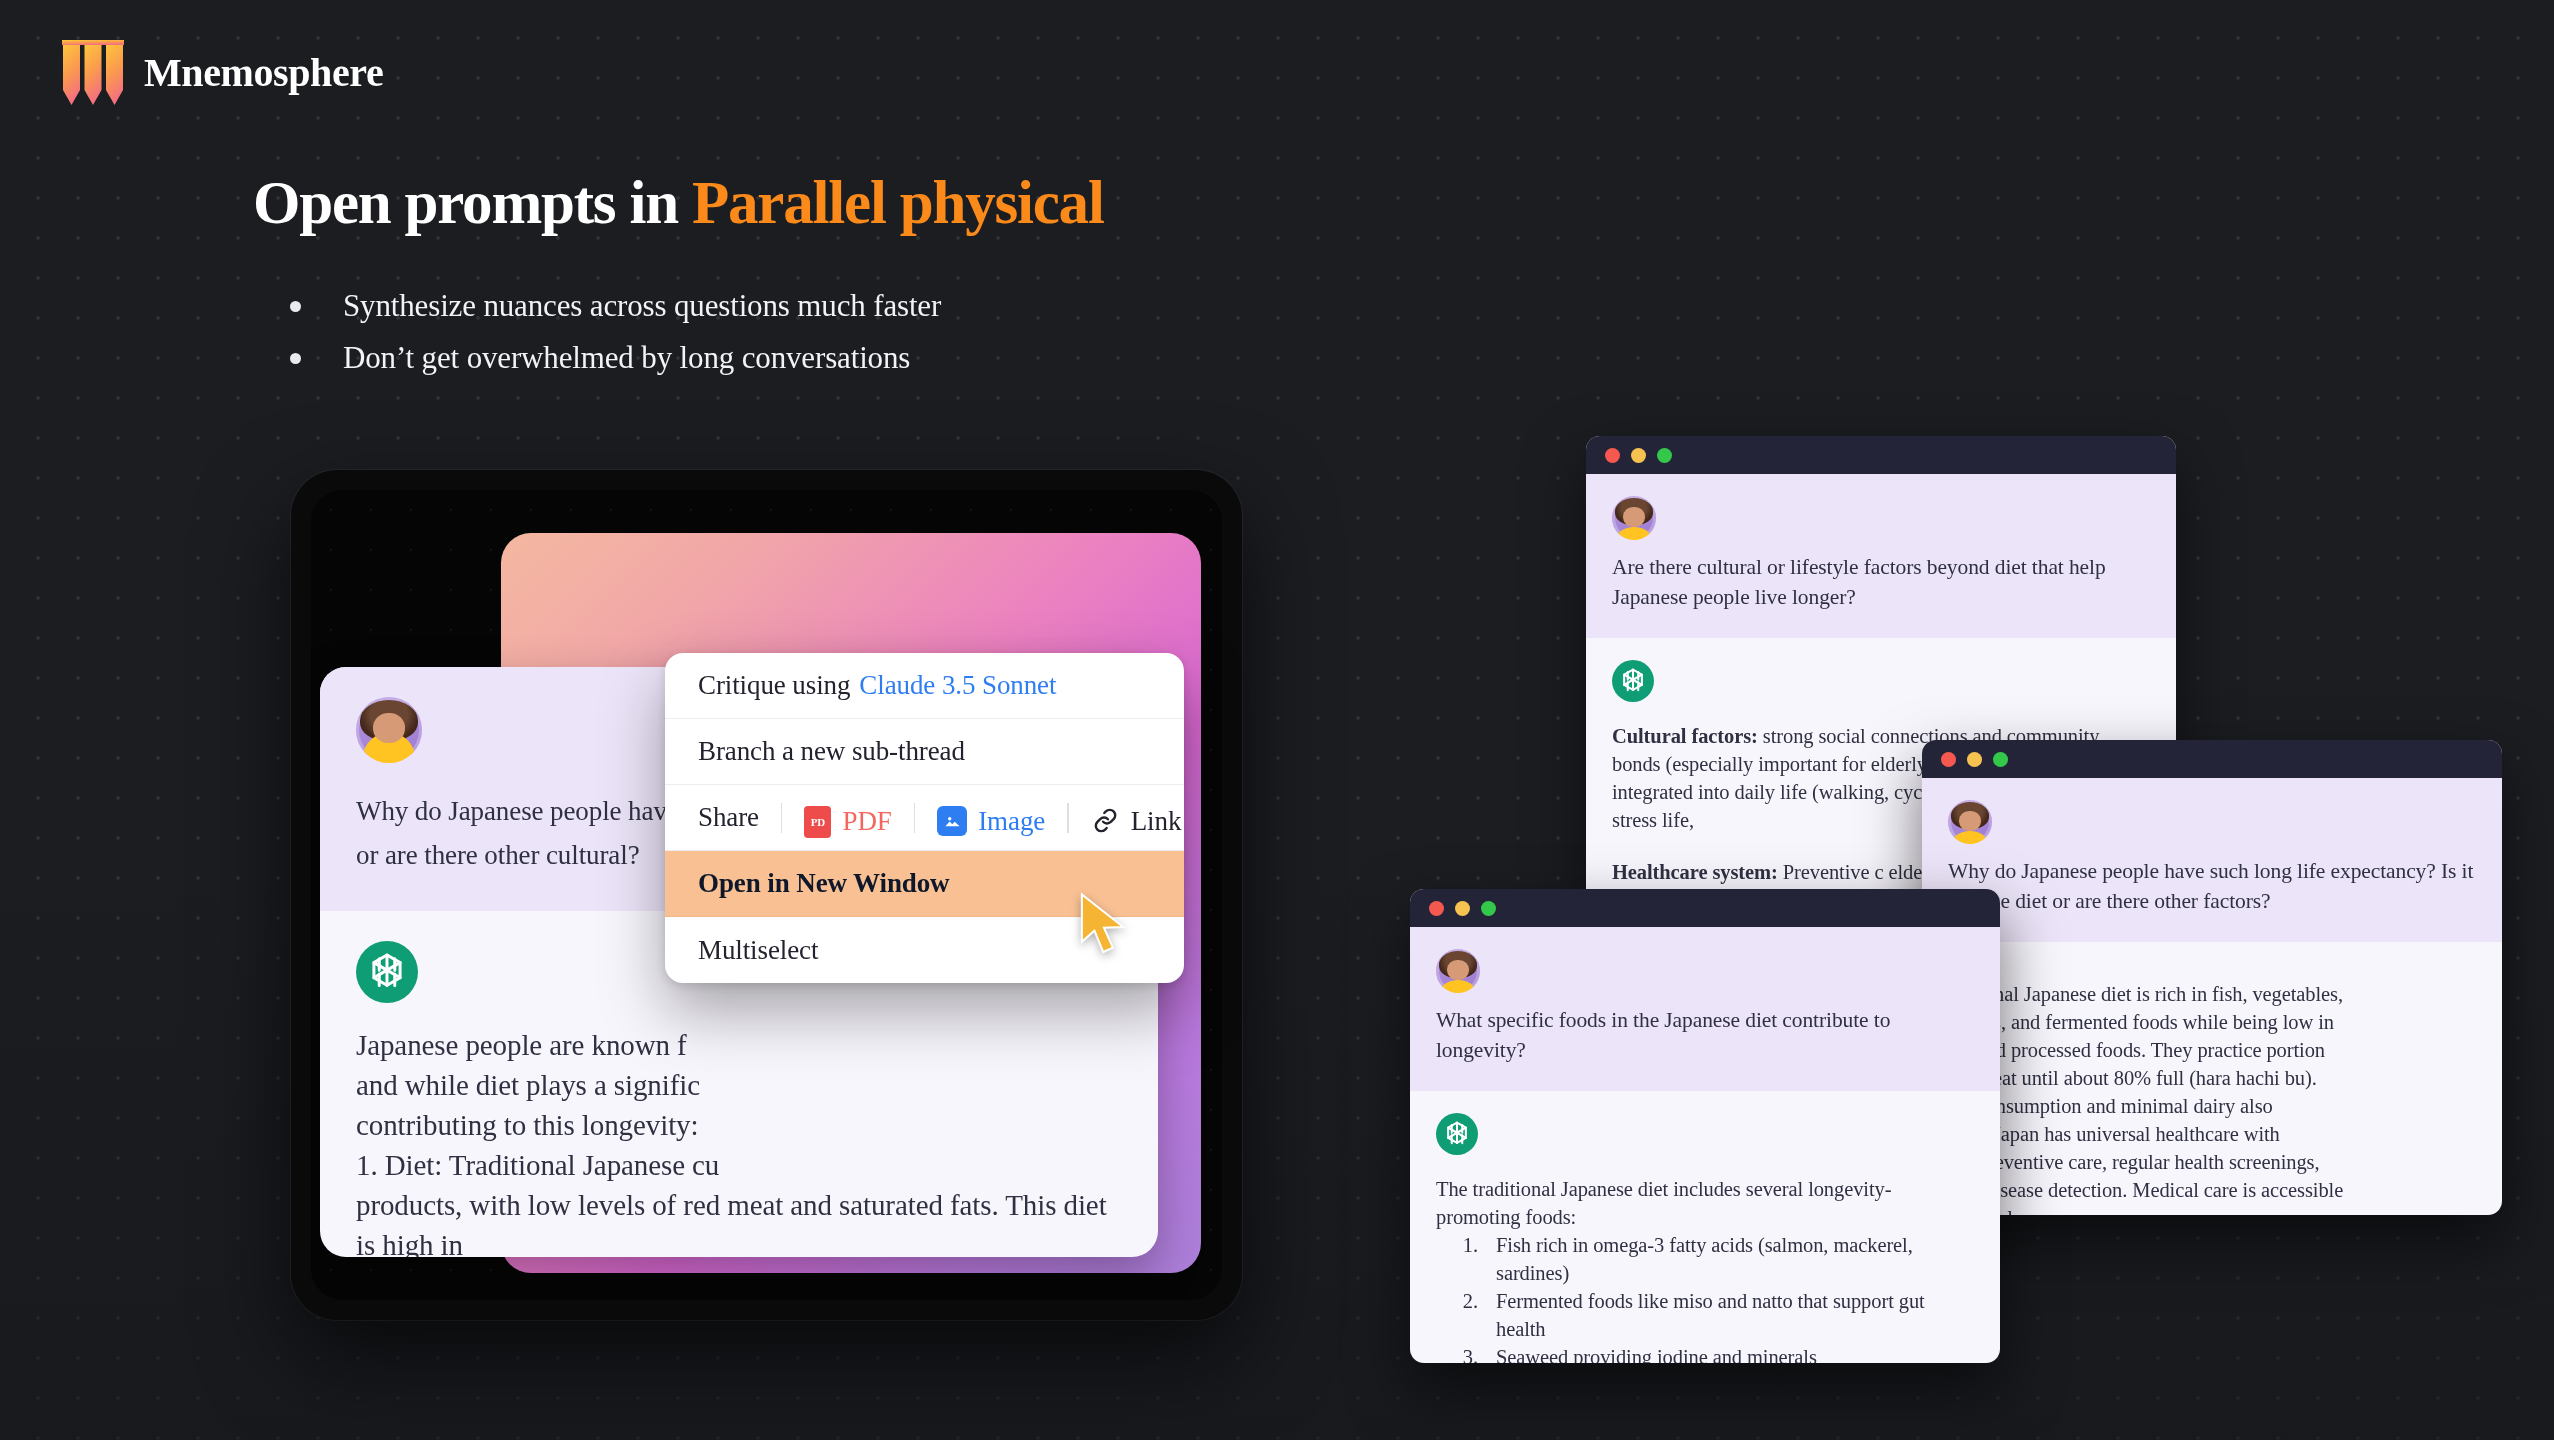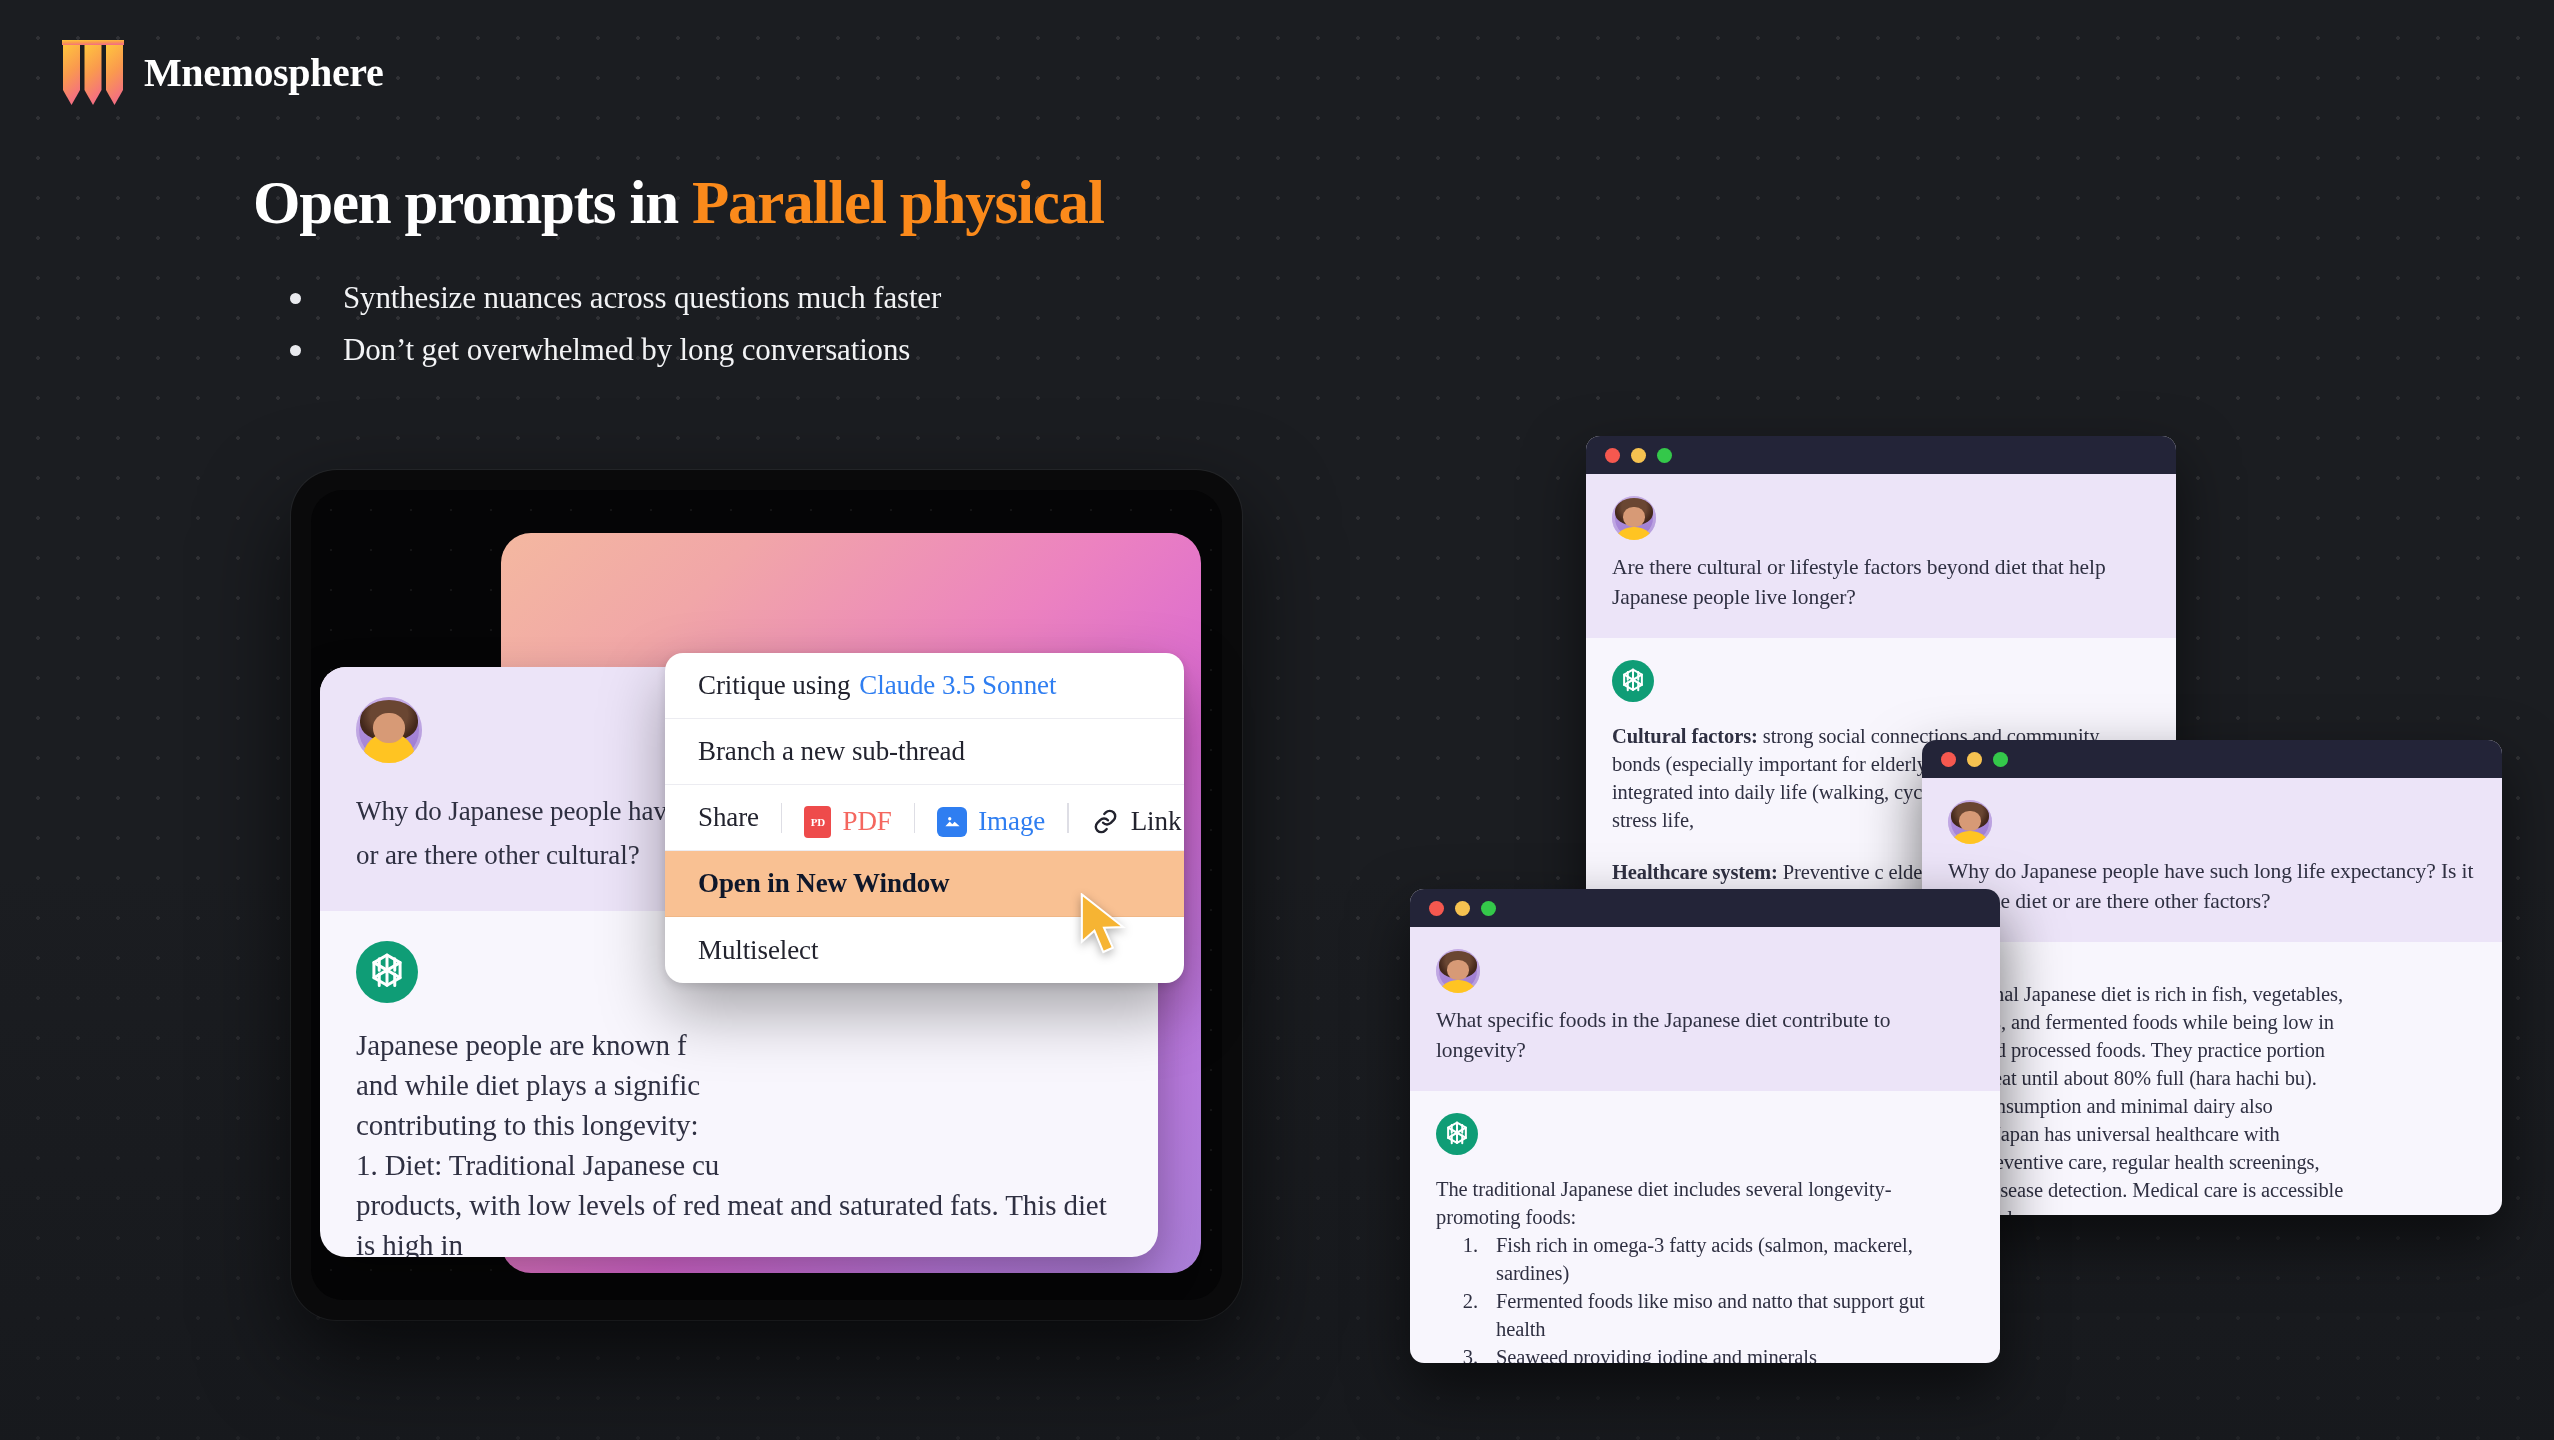--- a/index.html
+++ b/index.html
@@ -47,21 +47,21 @@
 
   
   .headline {
     position: absolute; left: 253px; top: 168px;
     font-size: 61px; font-weight: 800; color: #ffffff;
     letter-spacing: -1.2px; white-space: nowrap; z-index: 40;
   }
   .headline .accent { color: #fb8a1b; }
 
   .bullets {
-    position: absolute; left: 290px; top: 272px;
+    position: absolute; left: 290px; top: 280px;
     z-index: 40; list-style: none;
   }
   .bullets li {
     display: flex; align-items: flex-start; gap: 42px;
     font-size: 31px; color: #f2f3f5; line-height: 52px;
     letter-spacing: -0.15px;
   }
   .bullet-dot {
     flex: 0 0 auto; width: 11px; height: 11px; border-radius: 50%;
     background: #e9eaee; margin-top: 21px;
@@ -179,21 +179,21 @@
   .ctx-model { color: #2f7ef1; margin-left: 9px; }
   .ctx-item.highlight {
     background: #f9c193;
     font-weight: 700;
     color: #0f172a;
     border-bottom-color: #f0b787;
   }
   .ctx-share { gap: 0; }
   .share-label { margin-right: 0; }
   .vsep { width: 1.5px; height: 30px; background: #dedee5; margin: 0 22px; flex:0 0 auto;}
-  .share-opt { display: flex; align-items: center; gap: 11px; font-size: 27px; cursor:pointer;margin-top:8px;}
+  .share-opt { display: flex; gap: 11px; font-size: 27px; cursor:pointer;margin-top:8px;}
   .pdf-chip {
     width: 27px; height: 32px; border-radius: 4px; background: #ee4b4b;
     color: #fff; font-size: 11px; font-weight: 700; line-height: 32px;
     text-align: center; letter-spacing: 0;
   }
   .pdf-label { color: #f4675f; }
   .img-chip {
     width: 30px; height: 30px; border-radius: 6px; background: #2f7ef1;
     display:flex; align-items:center; justify-content:center;
   }

